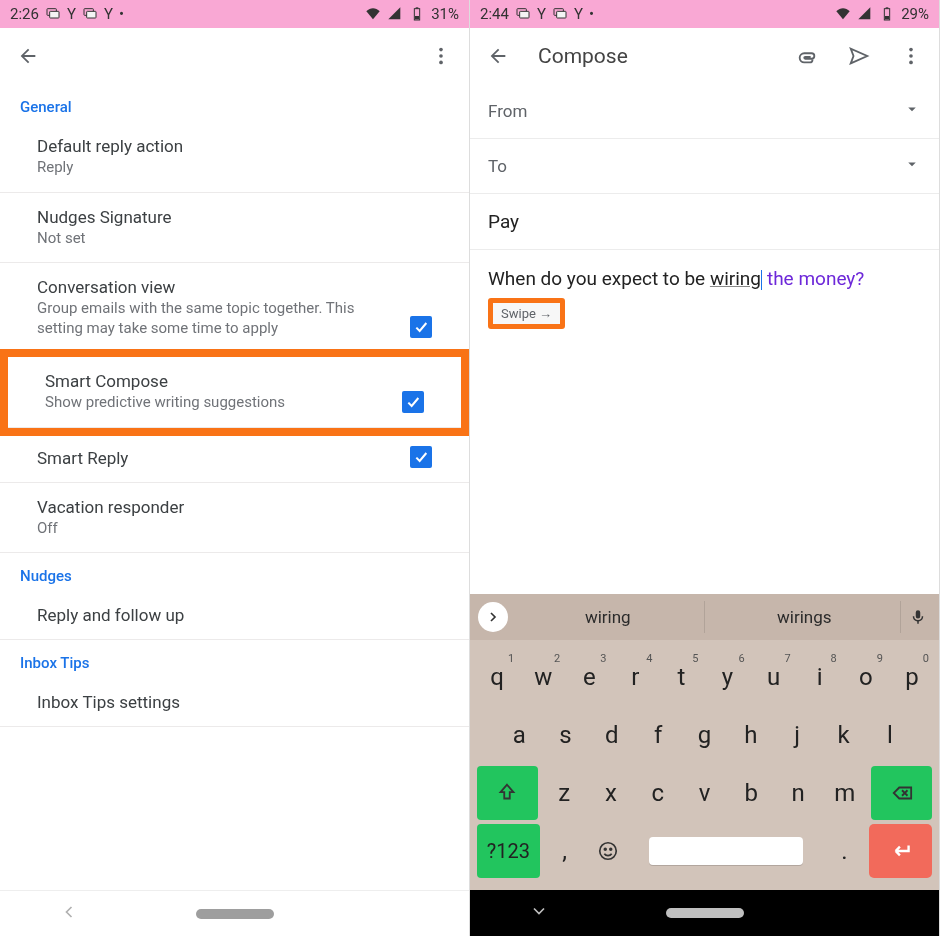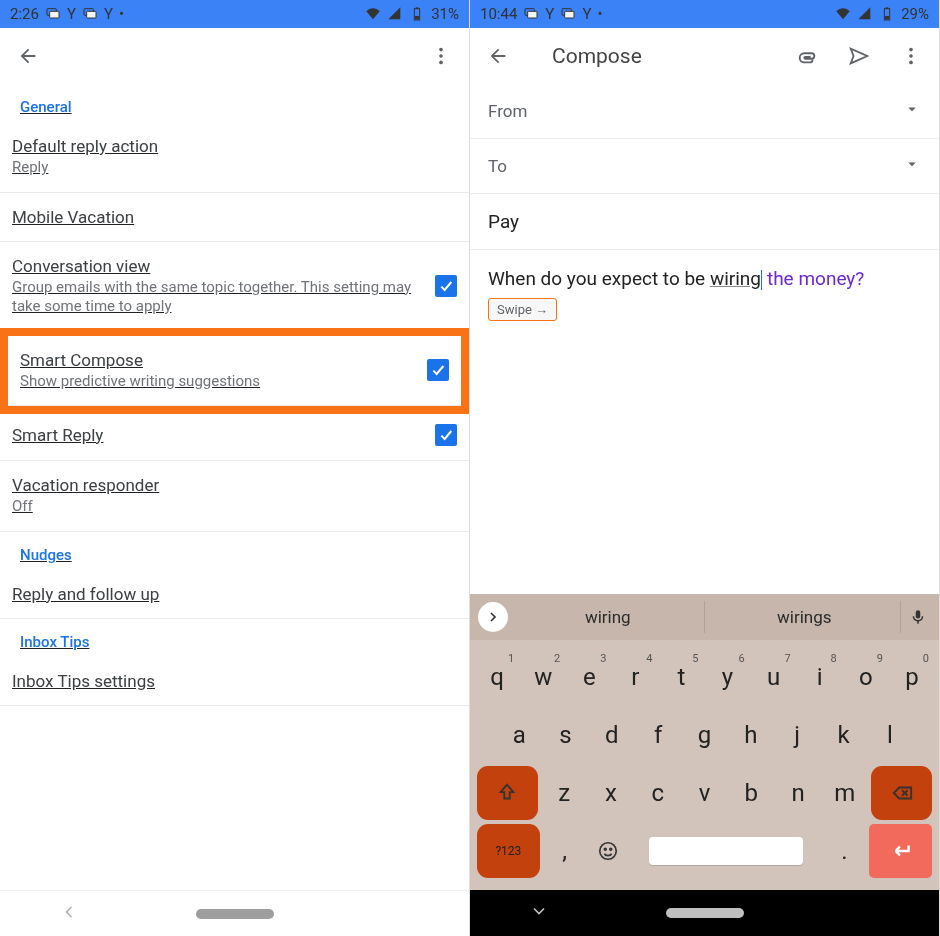--- a/index.html
+++ b/index.html
@@ -17,55 +17,55 @@
     height: 936px;
     background: #fff;
     position: relative;
     display: flex;
     flex-direction: column;
     border-right: 1px solid #ddd;
   }
   
   .status-bar {
     height: 28px;
-    background: #3b82f6;
+    background: #f9a8d4;
     display: flex;
     align-items: center;
     padding: 0 10px;
     font-size: 15px;
     color: #323232;
     justify-content: space-between;
   }
   .status-left, .status-right { display: flex; align-items: center; gap: 6px; }
   .status-left span, .status-right span { display: inline-flex; align-items: center; }
   .sb-icon { width: 16px; height: 16px; }
   
   .app-bar {
     height: 56px;
     display: flex;
     align-items: center;
     padding: 0 6px;
     gap: 8px;
   }
-  .app-title { font-size: 21px; color: #444; margin-left: 24px; flex: 1; }
+  .app-title { font-size: 21px; color: #444; margin-left: 10px; flex: 1; }
   .icon-btn {
     width: 44px; height: 44px;
     display: flex; align-items: center; justify-content: center;
     color: #5f6368;
     border-radius: 50%;
   }
   .icon-btn svg { width: 22px; height: 22px; fill: currentColor; }
   
   .section-header {
     font-size: 15px; font-weight: 500;
     color: #1a73e8; padding: 14px 20px 6px;
   }
   .setting-row {
-    padding: 14px 12px;
-    display: flex; align-items: center;
+    padding: 14px 37px;
+    display: flex; align-items: flex-end;
     border-bottom: 1px solid #eceaea;
     gap: 12px;
   }
   .setting-text { flex: 1; min-width: 0; }
   .setting-title { font-size: 17px; color: #3c4043; }
   .setting-sub { font-size: 15px; color: #707378; margin-top: 2px; line-height: 1.3; }
   .checkbox {
     width: 22px; height: 22px; background: #1a73e8;
     display: flex; align-items: center; justify-content: center;
     flex-shrink: 0;
@@ -99,21 +99,21 @@
   }
   .field-row .label { flex: 1; }
   .expand-icon svg { width: 18px; height: 18px; fill: #5f6368; }
   .subject-row { padding: 16px 18px; border-bottom: 1px solid #ececec; font-size: 19px; color: #222; }
   .body-area { padding: 16px 18px; font-size: 19px; color: #222; line-height: 1.35; flex: 1; }
   .body-area .typed { text-decoration: underline; text-decoration-color: #888; }
   .body-area .cursor { display:inline-block; width:1.2px; height:20px; background:#1a73e8; vertical-align:text-bottom; margin:0 0px;}
   .body-area .suggest { color: #6d28d9; }
   .swipe-chip {
     display: inline-block; margin-top: 6px;
-    border: 1px solid #f97316; border-radius: 3px;
+    border: 5px solid #f97316; border-radius: 3px;
     padding: 2px 8px; font-size: 13px; color: #5f6368;
     background: #f7f7f7;
   }
   
   .keyboard { background: #d2c4ba; }
   .suggest-bar {
     height: 46px; display: flex; align-items: center;
     background: #c6b6ab; padding: 0 8px; gap: 4px;
   }
   .suggest-chevron {
@@ -129,22 +129,22 @@
   .mic-icon { width: 26px; color:#3a3a3a; display:flex; align-items:center; justify-content:center;}
   .key-rows { padding: 6px 4px 8px; }
   .key-row { display: flex; justify-content: center; gap: 0; margin: 4px 0; }
   .key {
     flex: 1; height: 54px;
     display: flex; align-items: center; justify-content: center;
     font-size: 24px; color: #222; position: relative;
   }
   .key .sup { position: absolute; top: 2px; right: 6px; font-size: 11px; color: #555; }
   .key.fn {
-    background: #c2410c; margin: 0 3px; border-radius: 11px;
-    font-size: 12px; flex: 1.3;
+    background: #22c55e; margin: 0 3px; border-radius: 4px;
+    font-size: 20px; flex: 1.3;
   }
   .key.fn svg { width: 22px; height: 22px; fill: #333; }
   .key.space { flex: 4; }
   .key.space .bar { width: 80%; height: 28px; background: #fff; border-radius: 4px; box-shadow: 0 1px 0 rgba(0,0,0,.15);}
   .key.enter { background: #f26a5b; margin: 0 3px; border-radius: 5px; flex: 1.3; }
   .key.enter svg { width: 26px; height: 26px; stroke:#fff; fill:none; stroke-width:2.2;}
   .row-pad { width: 22px; }
 </style>
 </head>
 <body>
@@ -200,33 +200,34 @@
     <div style="flex:1"></div>
     <div class="icon-btn">
       <svg viewBox="0 0 24 24">
           <circle cx="12" cy="5" r="2"></circle>
           <circle cx="12" cy="12" r="2"></circle>
           <circle cx="12" cy="19" r="2"></circle>
         </svg>
     </div>
   </div>
 
-  <div style="flex:1; overflow:hidden;text-decoration:underline;">
+  <div style="flex:1; overflow:hidden;">
     <div class="section-header">General</div>
 
     <div class="setting-row">
       <div class="setting-text">
         <div class="setting-title">Default reply action</div>
         <div class="setting-sub">Reply</div>
       </div>
     </div>
 
     <div class="setting-row">
       <div class="setting-text">
-        <div class="setting-title">Mobile Vacation</div>
+        <div class="setting-title">Nudges Signature</div>
+        <div class="setting-sub">Not set</div>
       </div>
     </div>
 
     <div class="setting-row">
       <div class="setting-text">
         <div class="setting-title">Conversation view</div>
         <div class="setting-sub">Group emails with the same topic together. This setting may take some time to apply</div>
       </div>
       <div class="checkbox">
           <svg viewBox="0 0 24 24">
@@ -287,21 +288,21 @@
           <path d="M15 6l-6 6 6 6" fill="none" stroke="currentColor" stroke-width="2"></path>
         </svg></div>
     <div class="nav-pill"></div>
     <div style="width:20px"></div>
   </div>
 </div>
 
 <div class="screen">
   <div class="status-bar">
     <div class="status-left">
-      <span>10:44</span>
+      <span>2:44</span>
       <span>
           <svg class="sb-icon" viewBox="0 0 24 24">
             <rect x="3" y="4" width="14" height="10" rx="1" fill="none" stroke="#333" stroke-width="1.5"></rect>
             <rect x="7" y="8" width="14" height="10" rx="1" fill="#f4f4f4" stroke="#333" stroke-width="1.5"></rect>
           </svg>
         </span>
       <span>Y</span>
       <span>
           <svg class="sb-icon" viewBox="0 0 24 24">
             <rect x="3" y="4" width="14" height="10" rx="1" fill="none" stroke="#333" stroke-width="1.5"></rect>

